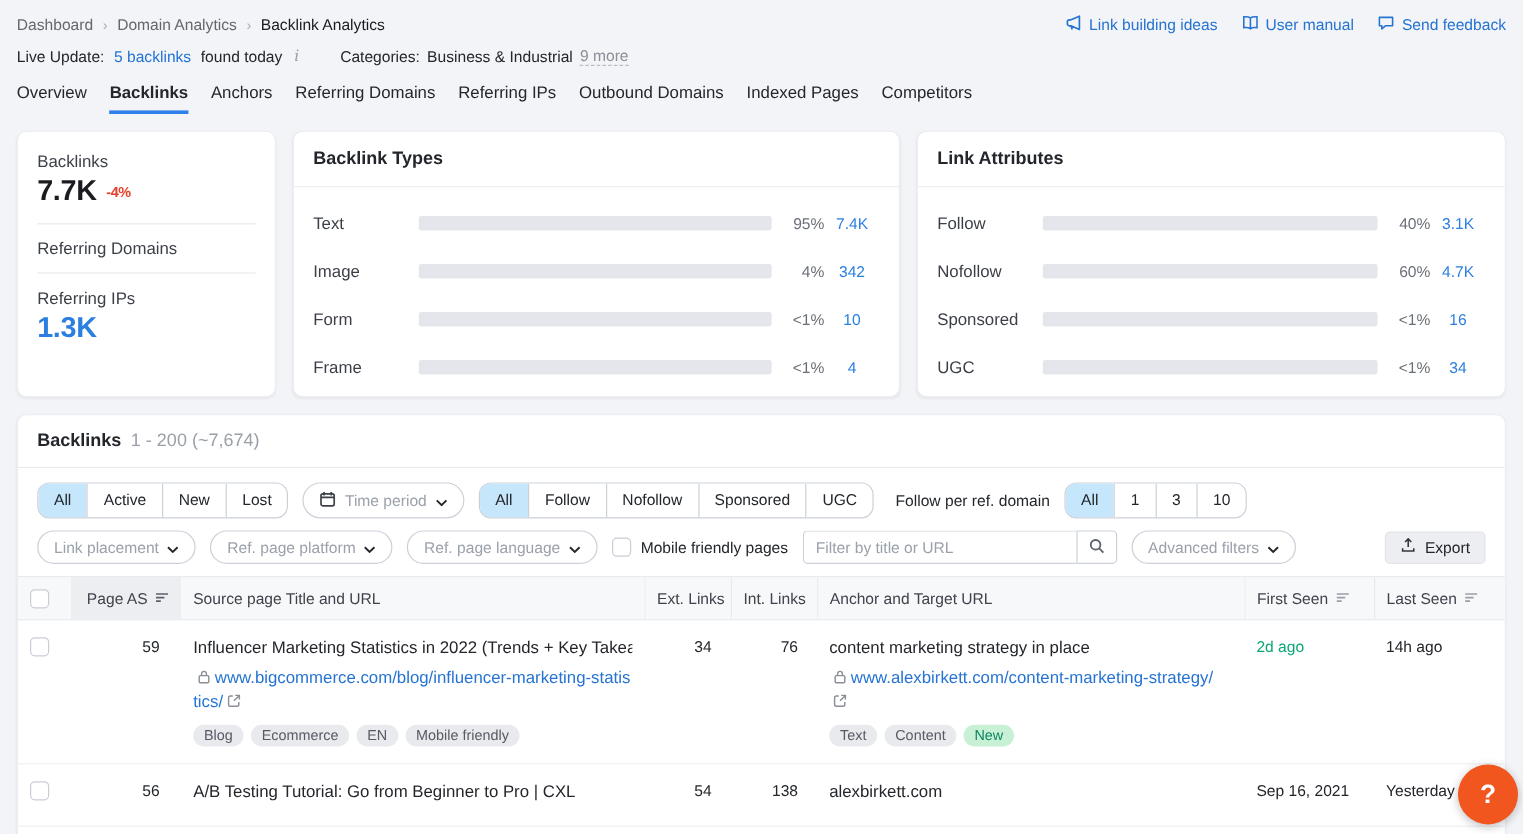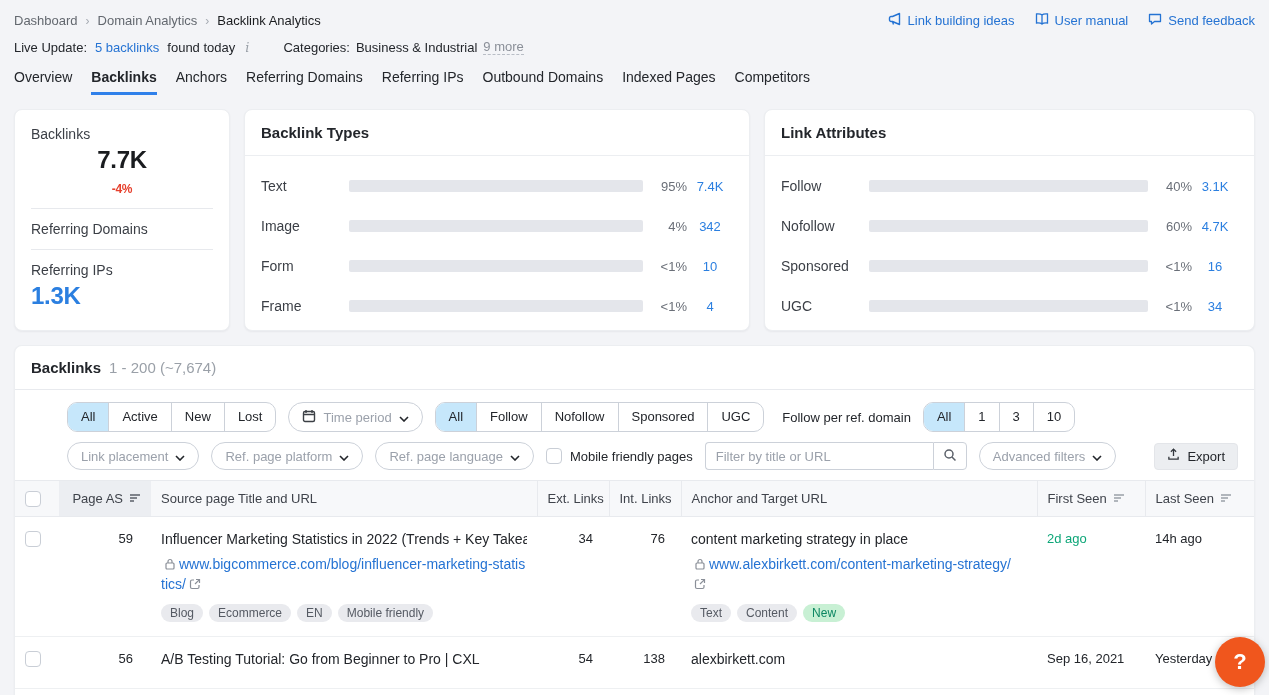--- a/index.html
+++ b/index.html
@@ -33,41 +33,41 @@
   
   .tabs { display:flex; gap:19px; padding:14px 14px 0 14px; font-size:14px; }
   .tab { padding-bottom:7px; cursor:pointer; color:#23262b; border-bottom:3px solid transparent; }
   .tab.active { font-weight:bold; border-bottom:3px solid #2f80ea; }
   
   .cards { display:flex; gap:14px; margin:14px 14px 0 14px; height:222px; }
   .card { background:#fff; border-radius:8px; box-shadow:0 1px 2px rgba(30,35,50,.06); border:1px solid #eceef1; }
   .stat-card { width:216px; padding:16px; }
   .stat-label { font-size:14px; color:#3b3f46; }
   .stat-value { font-size:24px; font-weight:bold; margin-top:4px; letter-spacing:-.3px; display:flex; align-items:center; gap:8px; }
-  .stat-value.dark { color:#1a1c1f;flex-direction:column; }
+  .stat-value.dark { color:#1a1c1f; }
   .stat-value.blue { color:#2b7fe0; }
   .stat-change { font-size:12px; font-weight:bold; color:#e6402d; }
   .stat-div { border-top:1px solid #e7e9ed; margin:12px 0; }
   .bar-card-mid { width:506px; display:flex; flex-direction:column; }
   .bar-card-right { flex:1; display:flex; flex-direction:column; }
   .bar-card-header { padding:14px 16px; font-size:15px; font-weight:bold; border-bottom:1px solid #eceef1; }
   .bar-card-body { padding:22px 16px; display:flex; flex-direction:column; gap:24px; }
   .bar-row { display:flex; align-items:center; }
   .bar-label { width:88px; font-size:14px; color:#3b3f46; flex:none; }
   .bar-track { flex:1; height:12px; background:#e4e6eb; border-radius:2px; overflow:hidden; }
   .bar-fill { height:100%; border-radius:2px; min-width:2px; }
   .bar-pct { width:44px; text-align:right; font-size:13px; color:#6a6f78; flex:none; }
   .bar-count { width:46px; text-align:center; font-size:13px; color:#2b7fe0; flex:none; cursor:pointer; }
   
   .table-card { margin:14px 14px 0 14px; flex:1; overflow:hidden; background:#fff; border-radius:8px 8px 0 0;
     border:1px solid #eceef1; border-bottom:none; box-shadow:0 1px 2px rgba(30,35,50,.06); display:flex; flex-direction:column; }
   .table-header { padding:13px 16px; border-bottom:1px solid #e8eaee; font-size:15px; display:flex; gap:8px; align-items:baseline; }
   .table-header .t { font-weight:bold; }
   .table-header .range { color:#9aa0a8; }
-  .filters { padding:12px 16px 10px 16px;margin-left:36px; }
+  .filters { padding:12px 16px 10px 16px; }
   .frow { display:flex; align-items:center; gap:12px; }
   .frow + .frow { margin-top:10px; }
   .seg-group { display:flex; border:1px solid #ccd1d9; border-radius:10px; background:#fff; overflow:hidden; height:30px; }
   .seg { padding:0 13px; line-height:28px; font-size:13px; cursor:pointer; border-left:1px solid #ccd1d9; white-space:nowrap; }
   .seg:first-child { border-left:none; }
   .seg.selected { background:#c6e7fb; }
   .pill-btn { display:flex; align-items:center; gap:7px; border:1px solid #ccd1d9; border-radius:15px; height:30px;
     padding:0 13px; font-size:13px; color:#9ba1ab; background:#fff; cursor:pointer; white-space:nowrap; }
   .pill-btn.small { height:28px; border-radius:14px; }
   .lpd-label { font-size:13px; color:#23262b; margin-left:6px; white-space:nowrap; }

